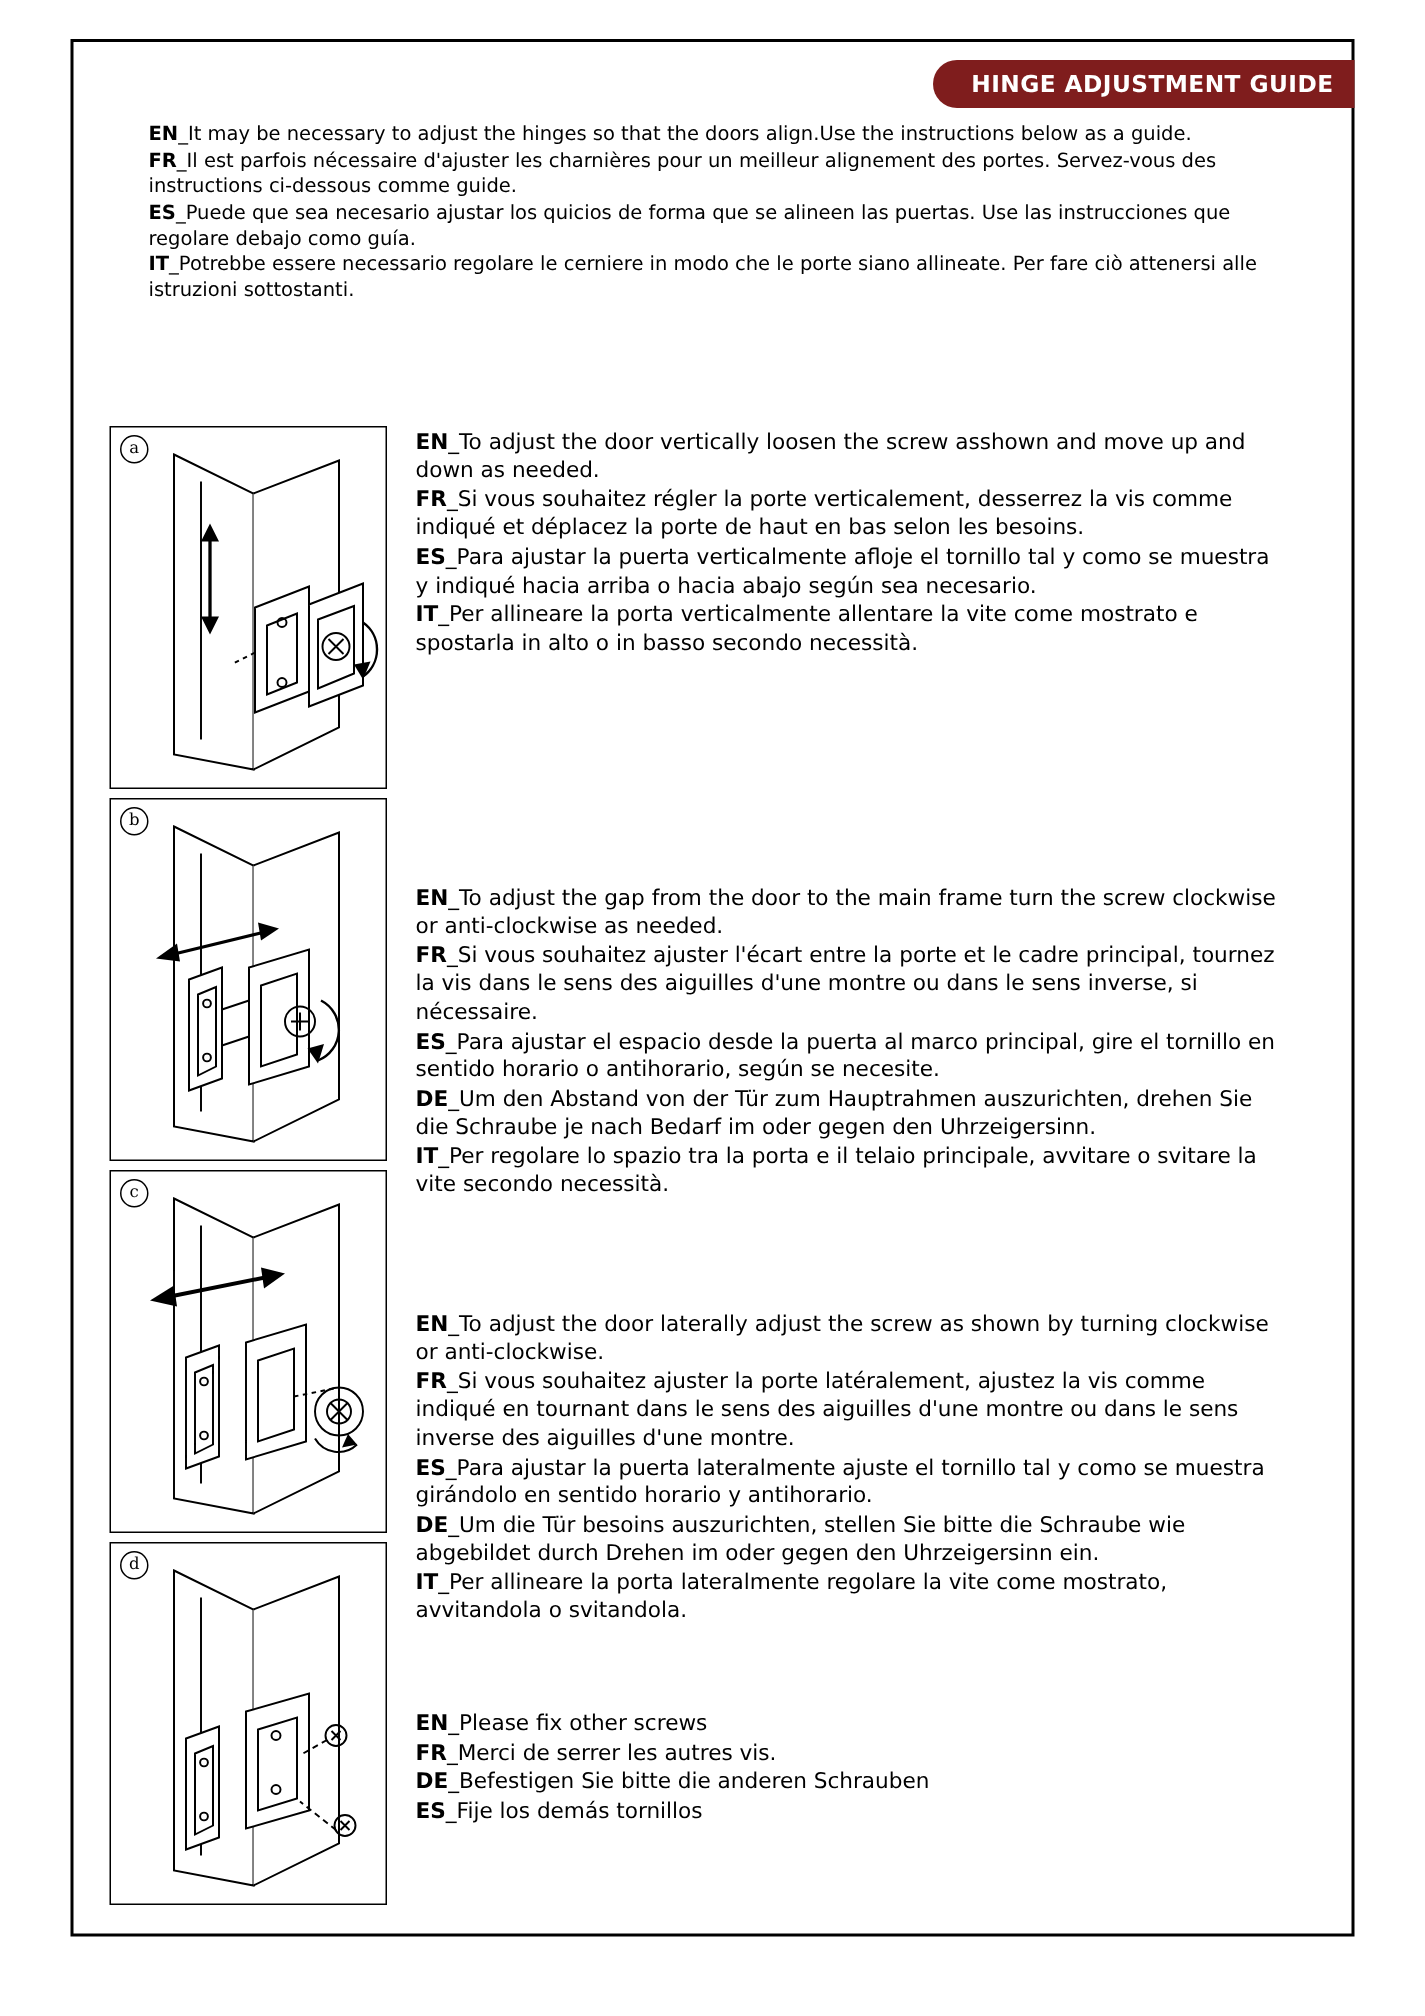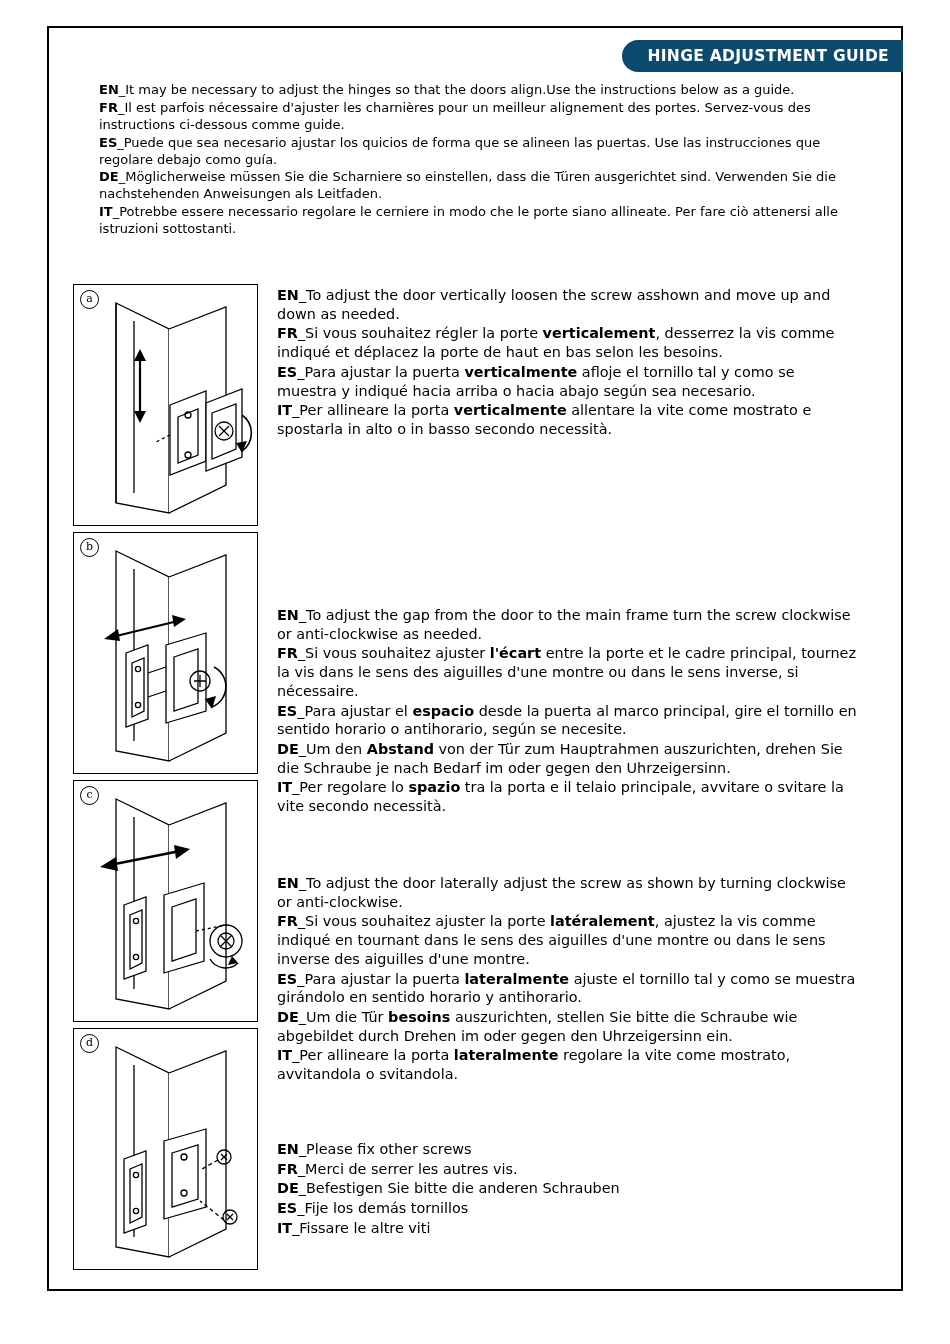--- a/index.html
+++ b/index.html
@@ -23,21 +23,21 @@
     height: 1265px;
     border: 2px solid #000;
     box-sizing: border-box;
   }
   
   .header-tab {
     position: absolute;
     right: -2px;
     top: 12px;
     height: 32px;
-    background: #0c4a6e;
+    background: #7f1d1d;
     color: #fff;
     font-weight: bold;
     font-size: 15.5px;
     letter-spacing: 0.3px;
     display: flex;
     align-items: center;
     padding: 0 14px 0 26px;
     border-top-left-radius: 16px;
     border-bottom-left-radius: 16px;
     white-space: nowrap;
@@ -81,37 +81,36 @@
     font-family: "DejaVu Serif", serif;
   }
   .body-text {
     position: absolute;
     font-size: 14.4px;
     line-height: 1.30;
   }
   .body-text p {
     margin: 0 0 1px 0;
   }
-  b { font-weight: bold; }
+  b { font-weight: normal; }
   svg { display: block; }
 </style>
 </head>
 <body>
 
 <div class="page">
 
   <div class="header-tab">
     <span>HINGE ADJUSTMENT GUIDE</span>
   </div>
 
   <div class="intro" id="intro-block">
       <p><span class="lang">EN</span><span>_It may be necessary to adjust the hinges so that the doors align.Use the instructions below as a guide.</span></p>
       <p><span class="lang">FR</span><span>_Il est parfois nécessaire d'ajuster les charnières pour un meilleur alignement des portes. Servez-vous des instructions ci-dessous comme guide.</span></p>
       <p><span class="lang">ES</span><span>_Puede que sea necesario ajustar los quicios de forma que se alineen las puertas. Use las instrucciones que regolare debajo como guía.</span></p>
-      <p><span class="lang">DE</span><span>_Möglicherweise müssen Sie die Scharniere so einstellen, dass die Türen ausgerichtet sind. Verwenden Sie die nachstehenden Anweisungen als Leitfaden.</span></p>
       <p><span class="lang">IT</span><span>_Potrebbe essere necessario regolare le cerniere in modo che le porte siano allineate. Per fare ciò attenersi alle istruzioni sottostanti.</span></p>
     </div>
 
   <div class="section">
     <div class="fig" style="left:24px; top:256px; width:185px; height:242px;">
       <div class="fig-label">a</div>
       <svg width="183" height="240" viewBox="0 0 183 240">
         <g fill="none" stroke="#000" stroke-width="1.3">
 
           <path d="M42 18 L95 44 L95 228 L42 218 Z" fill="#fff"></path>
@@ -171,21 +170,21 @@
           <path d="M74 140 L92 134 M74 164 L92 158"></path>
 
           <circle cx="126" cy="148" r="10"></circle>
           <path d="M120 148 L132 148 M126 142 L126 154"></path>
 
           <path d="M140 134 a22 22 0 0 1 -2 40" stroke-width="1.6"></path>
           <path d="M138 176 l-7 -10 l11 -3 Z" fill="#000" stroke="none"></path>
         </g>
       </svg>
     </div>
-    <div class="body-text" id="sec-1-text" style="left:228px; top:578px; width:580px;">
+    <div class="body-text" id="sec-1-text" style="left:228px; top:562px; width:580px;">
         <p><span class="lang">EN</span><span>_To adjust the gap from the door to the main frame turn the screw clockwise or anti-clockwise as needed.</span></p>
         <p><span class="lang">FR</span><span>_Si vous souhaitez ajuster </span><b>l'écart</b><span> entre la porte et le cadre principal, tournez la vis dans le sens des aiguilles d'une montre ou dans le sens inverse, si nécessaire.</span></p>
         <p><span class="lang">ES</span><span>_Para ajustar el </span><b>espacio</b><span> desde la puerta al marco principal, gire el tornillo en sentido horario o antihorario, según se necesite.</span></p>
         <p><span class="lang">DE</span><span>_Um den </span><b>Abstand</b><span> von der Tür zum Hauptrahmen auszurichten, drehen Sie die Schraube je nach Bedarf im oder gegen den Uhrzeigersinn.</span></p>
         <p><span class="lang">IT</span><span>_Per regolare lo </span><b>spazio</b><span> tra la porta e il telaio principale, avvitare o svitare la vite secondo necessità.</span></p>
       </div>
   </div>
 
   <div class="section">
     <div class="fig" style="left:24px; top:752px; width:185px; height:242px;">
@@ -256,17 +255,16 @@
             <path d="M150 191 L126 172" stroke-dasharray="4,3"></path>
           </g>
         </g>
       </svg>
     </div>
     <div class="body-text" id="sec-3-text" style="left:228px; top:1112px; width:580px;">
         <p><span class="lang">EN</span><span>_Please fix other screws</span></p>
         <p><span class="lang">FR</span><span>_Merci de serrer les autres vis.</span></p>
         <p><span class="lang">DE</span><span>_Befestigen Sie bitte die anderen Schrauben</span></p>
         <p><span class="lang">ES</span><span>_Fije los demás tornillos</span></p>
-        <p><span class="lang">IT</span><span>_Fissare le altre viti</span></p>
       </div>
   </div>
 
 </div>
 
 </body></html>

